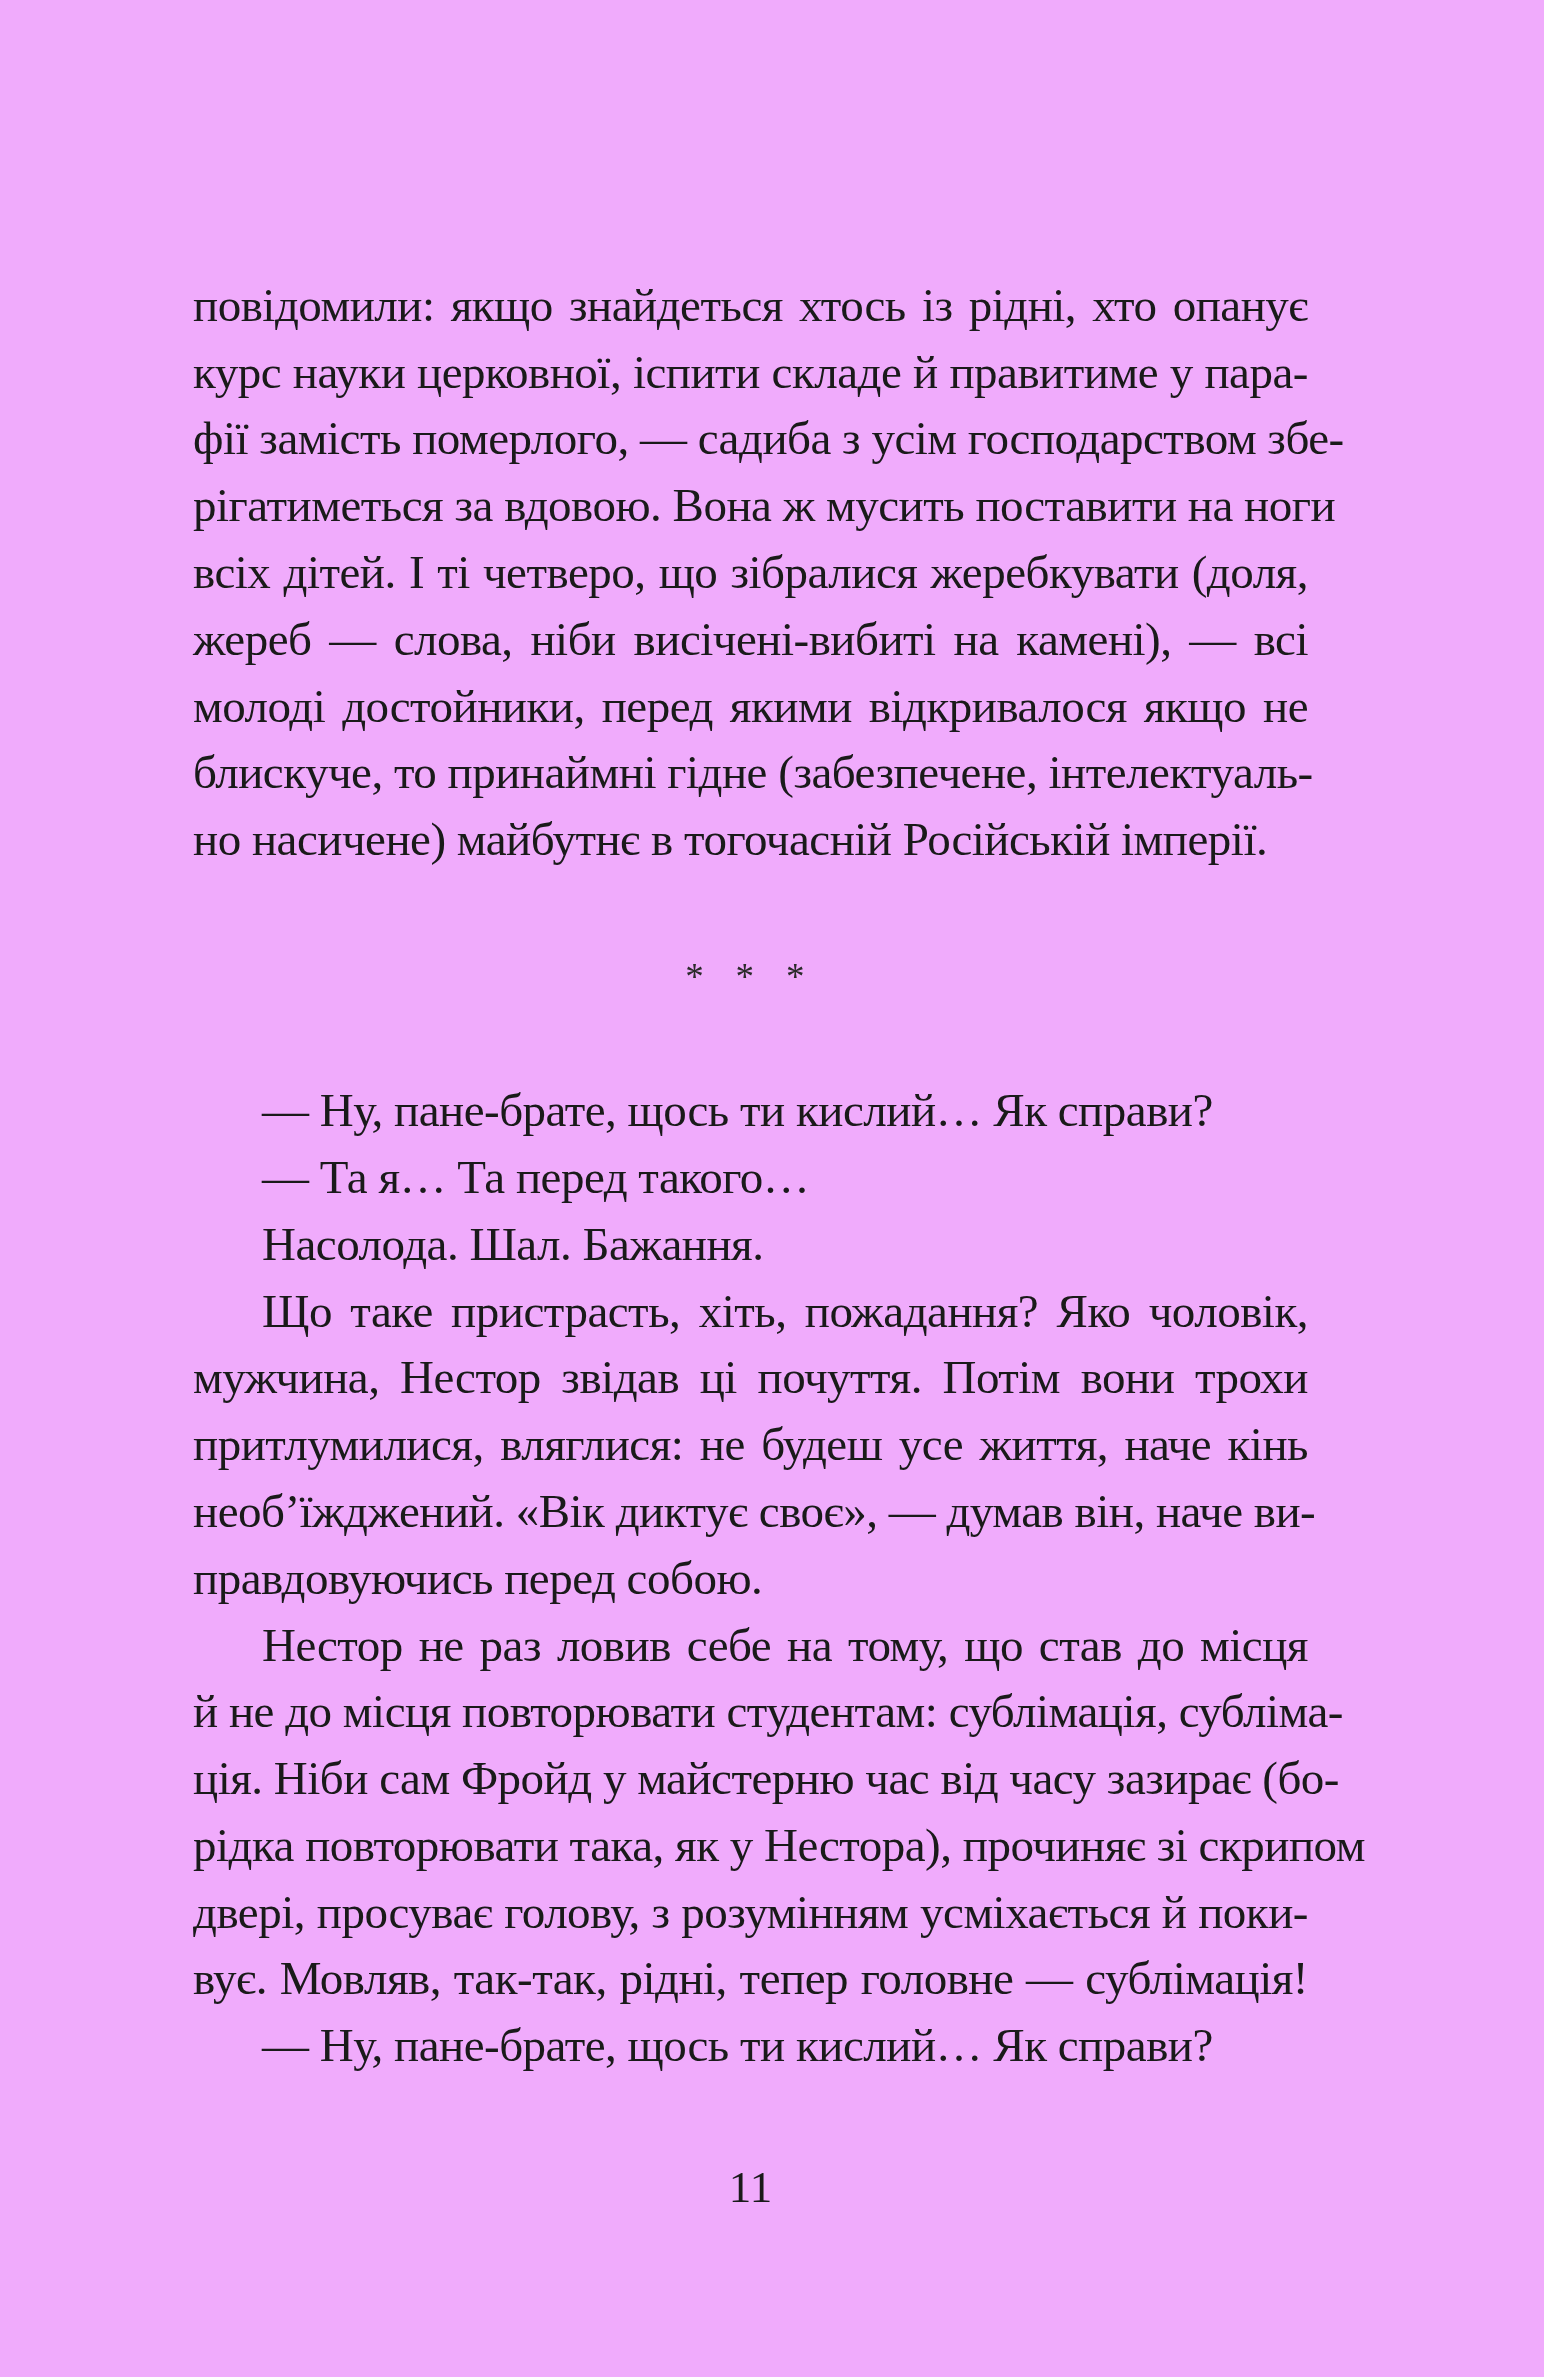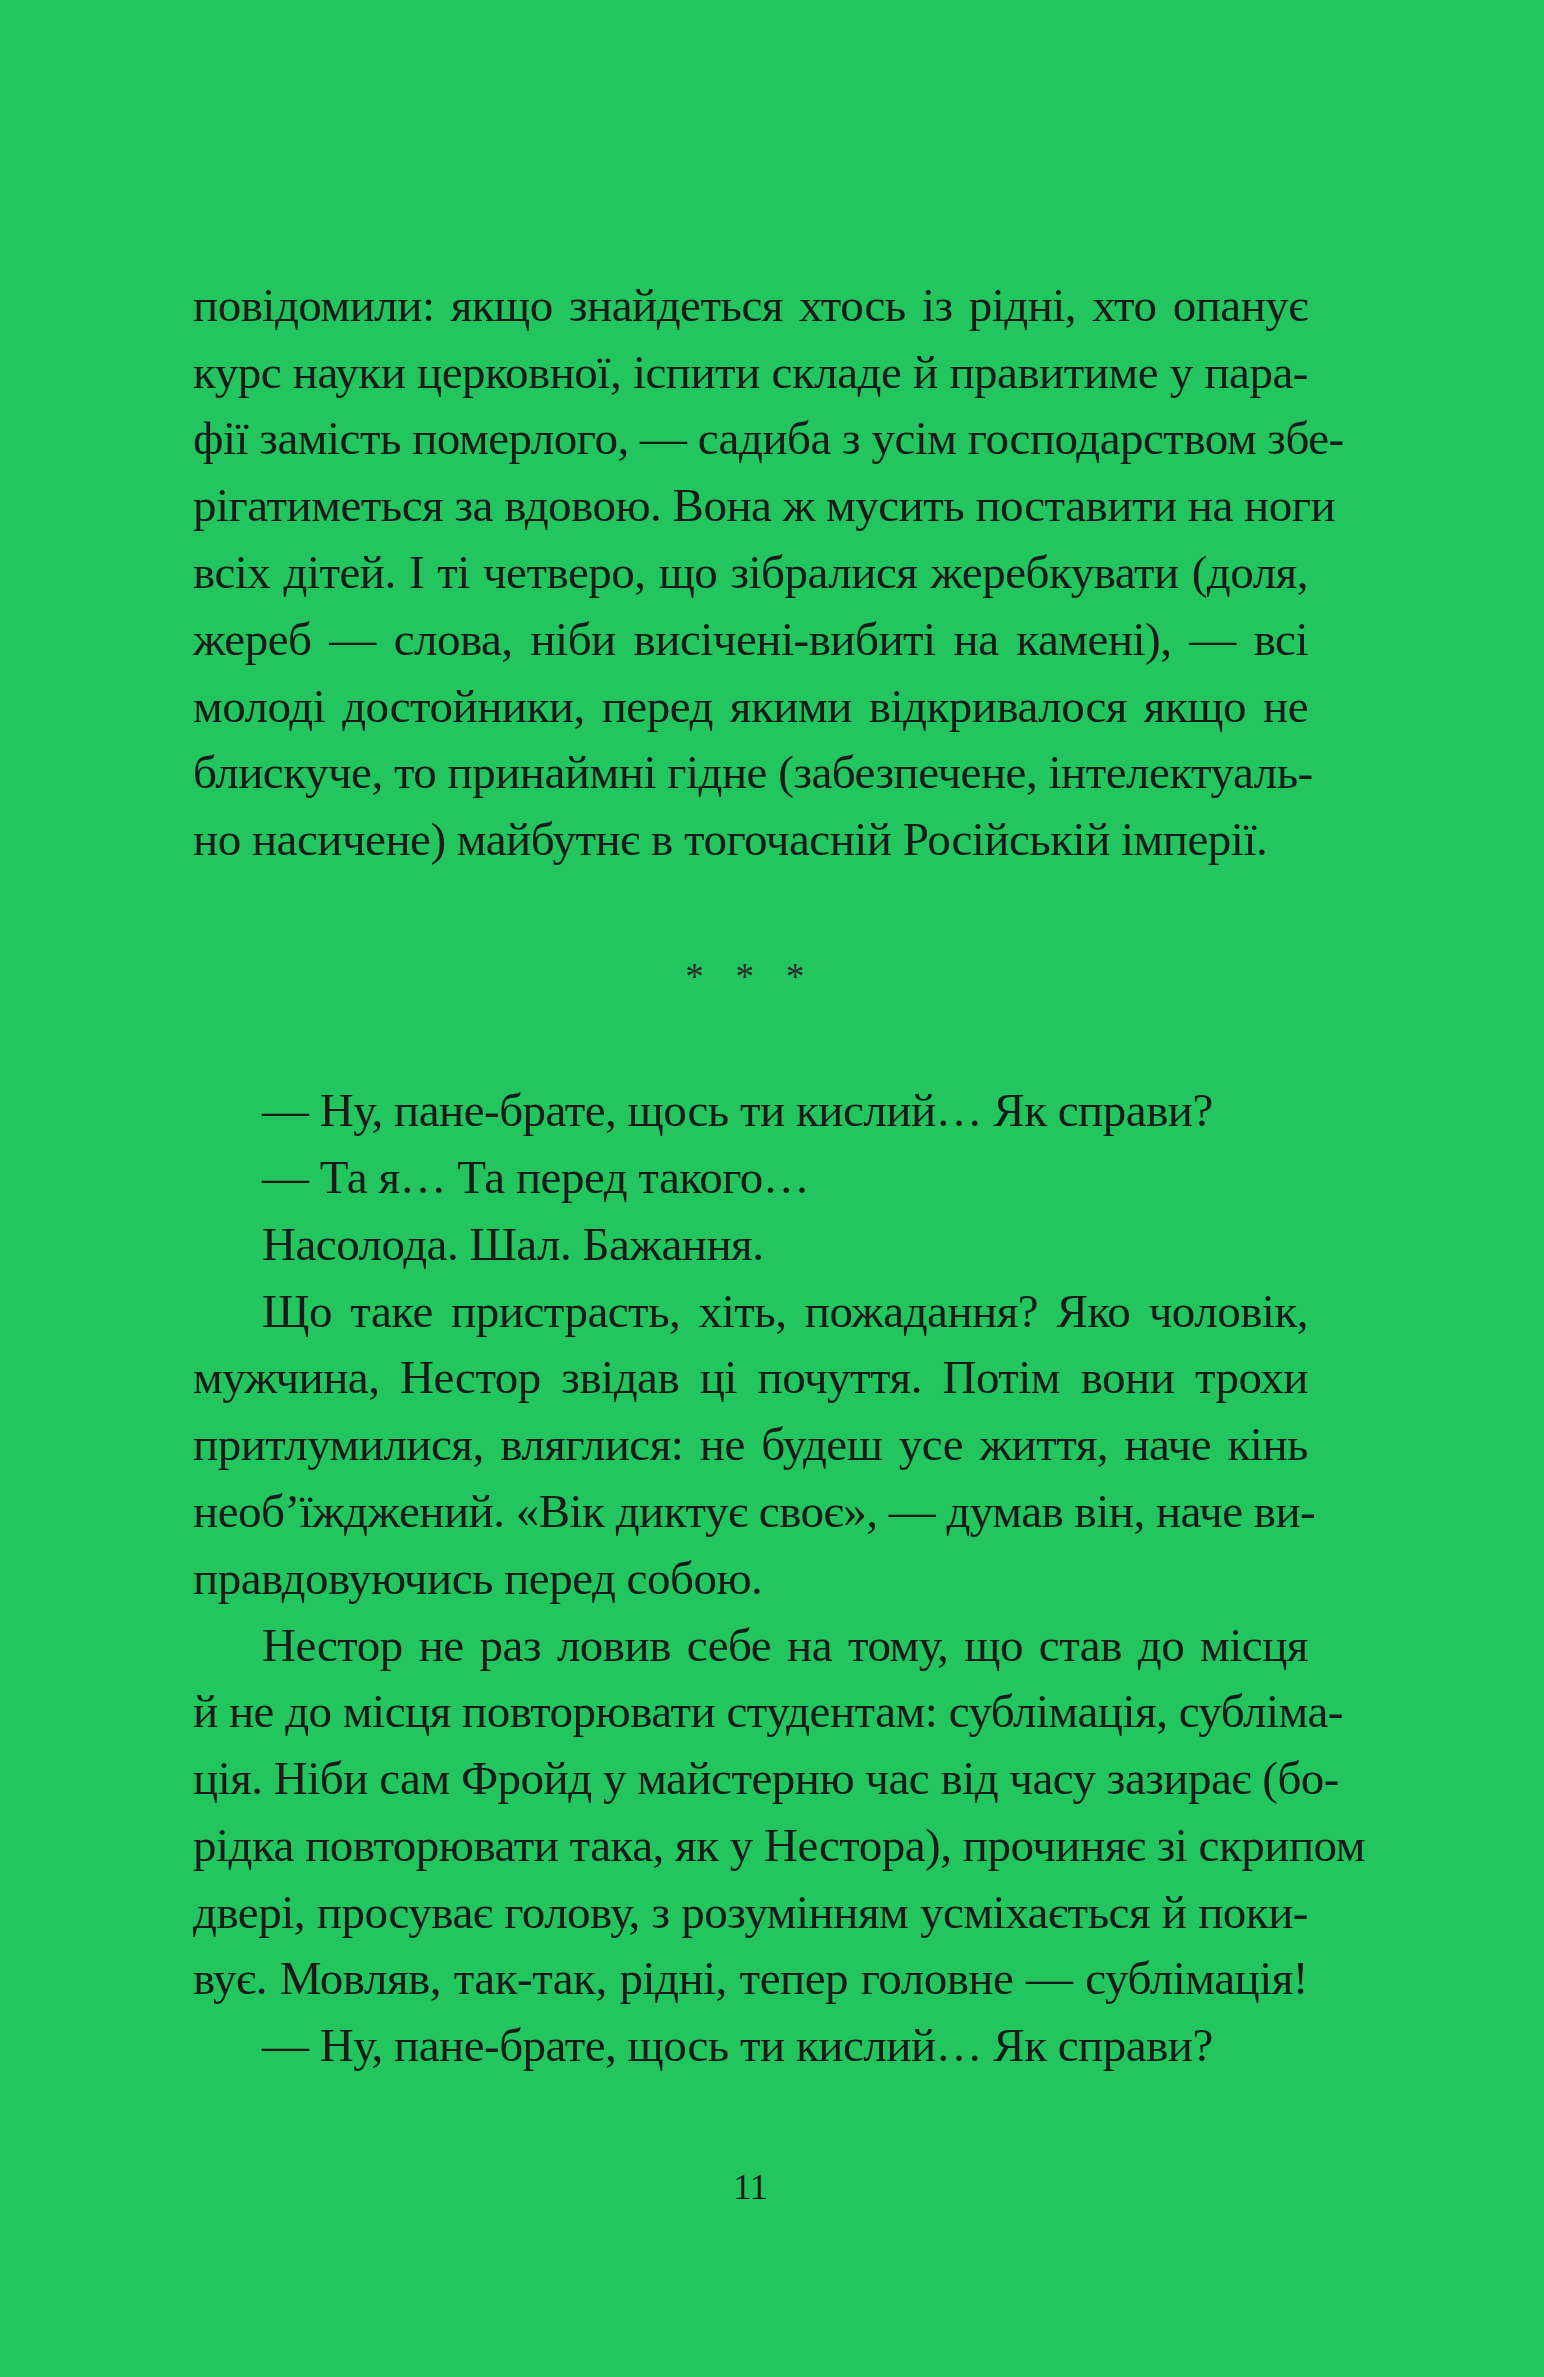--- a/index.html
+++ b/index.html
@@ -13,21 +13,21 @@
       position: relative;
       overflow: hidden;
       font-family: "Liberation Serif", "DejaVu Serif", serif;
       color: #1a1a1a;
     }
     .page {
       position: absolute;
       left: 0; top: 0;
       width: 1545px;
       height: 2377px;
-      background: #22c55e;
+      background: #f0abfc;
     }
     .text-block {
       position: absolute;
       left: 193px;
       width: 1115px;
     }
     .line {
       position: absolute;
       left: 0;
       width: 1115px;
@@ -56,21 +56,21 @@
       line-height: 48px;
       letter-spacing: 11.3px;
       color: #2a2a2a;
     }
     .page-number {
       position: absolute;
       top: 2163px;
       left: 193px;
       width: 1115px;
       text-align: center;
-      font-size: 36px;
+      font-size: 45px;
       line-height: 48px;
       color: #1a1a1a;
     }
   </style>
 </head>
 <body>
 
 <div class="page">
 
   <div class="text-block" style="top:0;">

